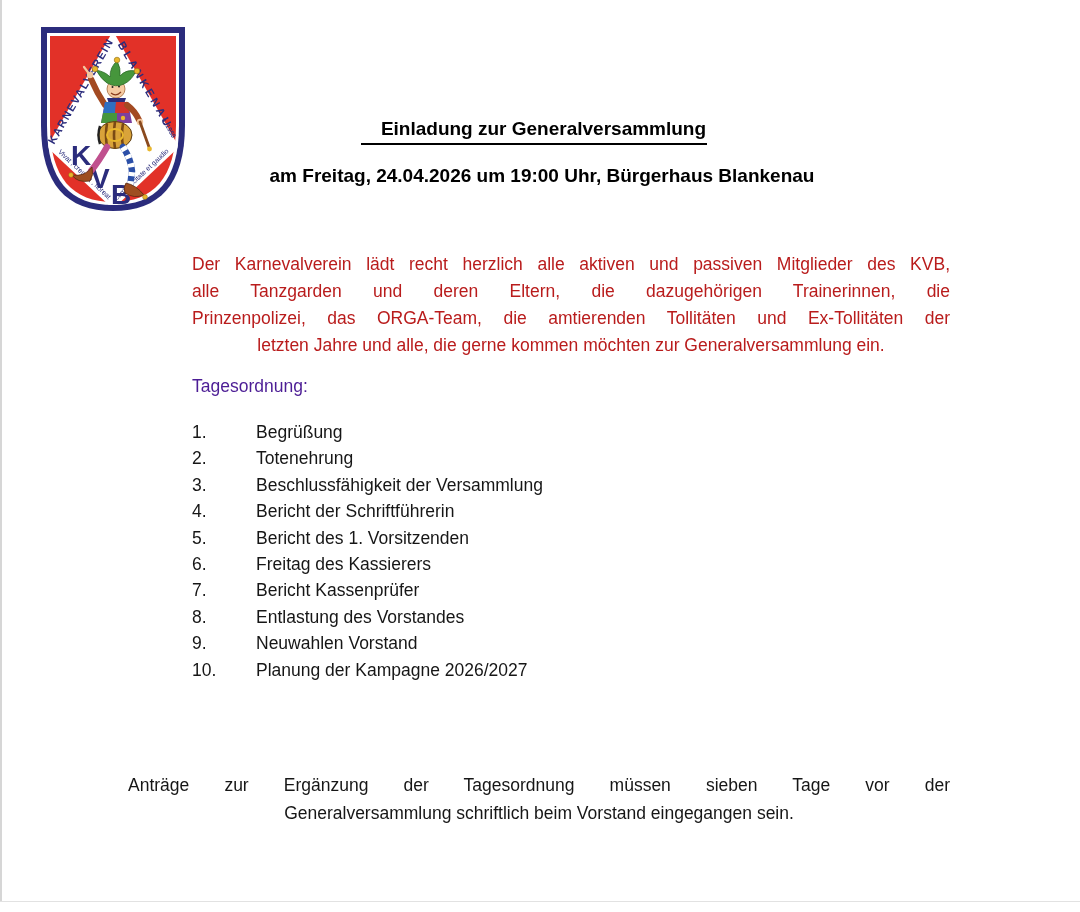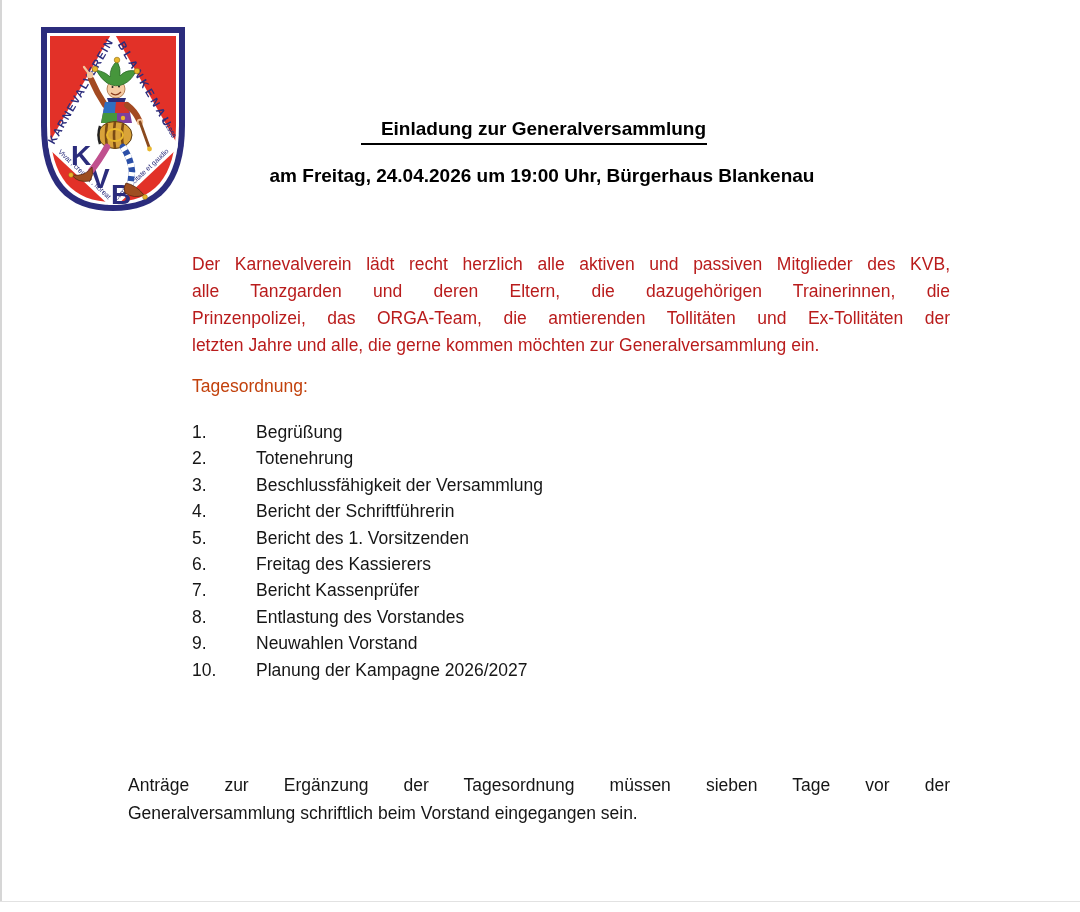--- a/index.html
+++ b/index.html
@@ -39,25 +39,25 @@
     position: absolute; left: 0; top: 164px; width: 1084px;
     text-align: center; font-size: 19px; font-weight: bold; color: #000;
     line-height: 24px;
   }
 
   .intro {
     position: absolute; left: 192px; top: 251px; width: 758px;
     font-size: 17.5px; line-height: 27px; color: #b91c1c;
   }
   .jline  { text-align: justify; text-align-last: justify; }
-  .lline  { text-align: left; }
+  .lline  { text-align: center; }
 
   .agenda-heading {
     position: absolute; left: 192px; top: 374px;
-    font-size: 17.5px; line-height: 24px; color: #c2410c;
+    font-size: 17.5px; line-height: 24px; color: #4c1d95;
   }
   .agenda {
     position: absolute; left: 192px; top: 419px;
     font-size: 17.5px; line-height: 26.4px; color: #161616;
   }
   .agenda-row { display: flex; }
   .agenda-row .num { width: 64px; flex: 0 0 64px; }
 
   .closing {
     position: absolute; left: 128px; top: 772px; width: 822px;

